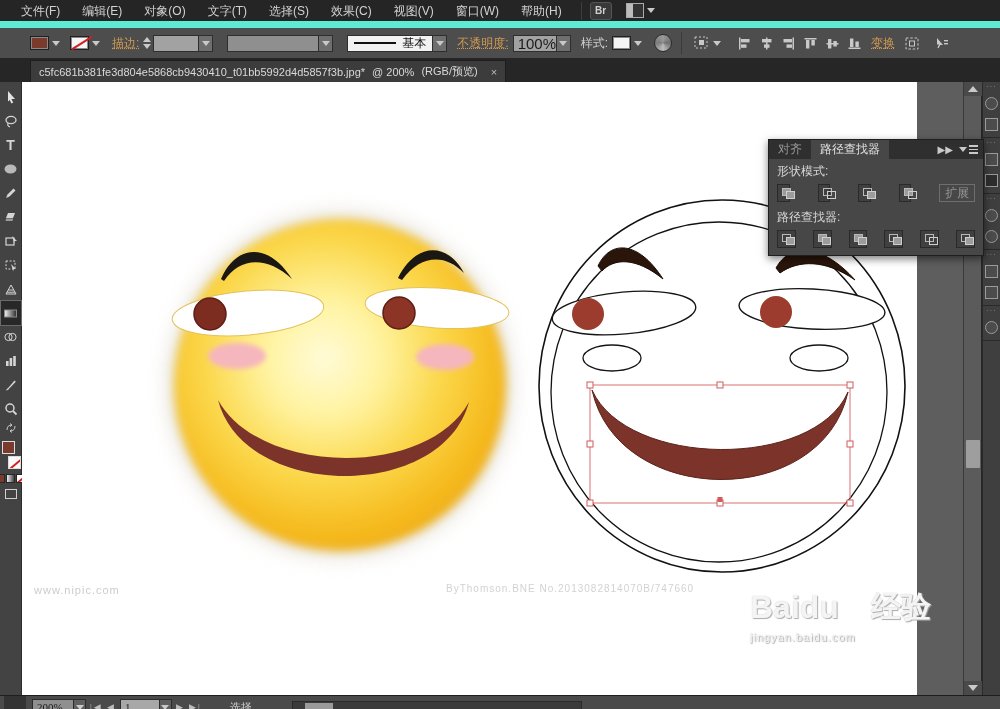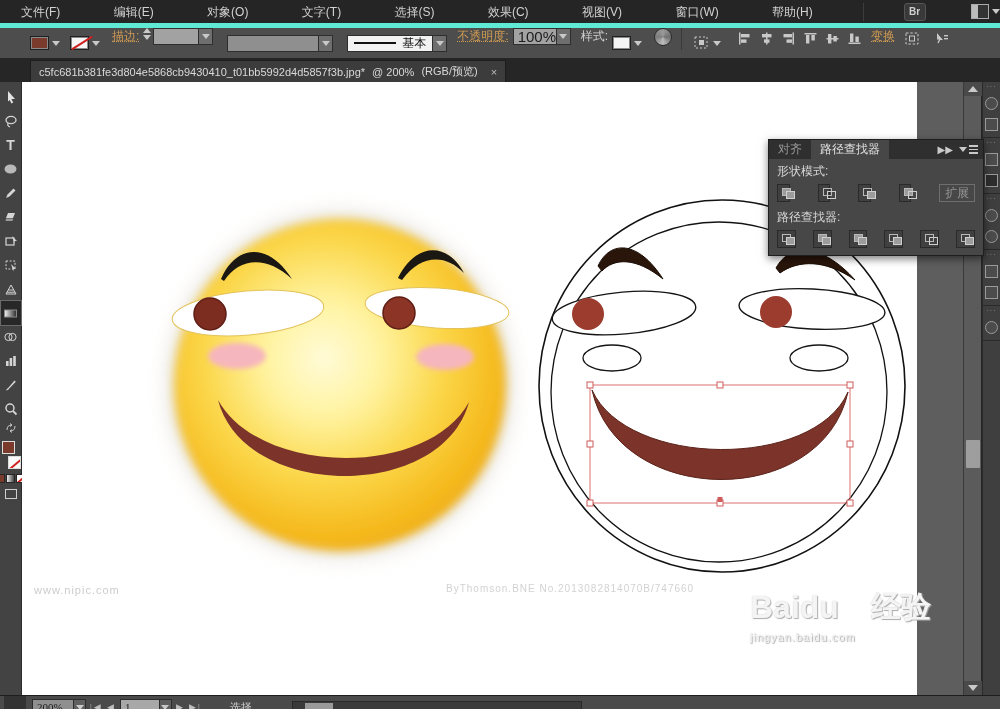--- a/index.html
+++ b/index.html
@@ -3,38 +3,38 @@
 <meta charset="utf-8">
 <style>
   * { margin:0; padding:0; box-sizing:border-box; }
   html,body { width:1000px; height:709px; overflow:hidden; background:#262626;
     font-family:"Liberation Sans","DejaVu Sans",sans-serif; }
   .app { position:relative; width:1000px; height:709px; background:#262626; }
 
   
   .menubar { position:absolute; left:0; top:0; width:1000px; height:28px;
     background:#252525; display:flex; align-items:center; padding-left:10px;
-    border-bottom:5px solid #5eead4;justify-content:space-between; }
+    border-bottom:7px solid #5eead4; }
   .menu-item { color:#d2d2d2; font-size:12px; padding:0 11px; height:28px;
     line-height:28px; cursor:default; }
   .mb-sep { width:1px; height:18px; background:#3d3d3d; margin:0 8px; }
   .br-btn { width:22px; height:18px; background:#393939; border:1px solid #555;
     border-radius:3px; color:#cfcfcf; font-size:10px; font-weight:bold;
     text-align:center; line-height:16px; }
   .layout-btn { display:flex; align-items:center; margin-left:14px; gap:3px; }
   .layout-glyph { width:18px; height:15px; border:1px solid #aaa; background:#333;
     display:flex; }
   .layout-glyph .lg-l { width:6px; background:#bbb; }
   .caret { width:0; height:0; border-left:4px solid transparent;
     border-right:4px solid transparent; border-top:5px solid #c9c9c9; }
 
   
   .optionsbar { position:absolute; left:0; top:28px; width:1000px; height:31px;
     background:#4d4d4d; border-bottom:1px solid #262626; display:flex;
-    font-size:12px; color:#cfcfcf; }
+    align-items:center; font-size:12px; color:#cfcfcf; }
   .ob { display:flex; align-items:center; }
   .swatch { width:19px; height:14px; border:1px solid #202020;
     box-shadow:inset 0 0 0 1px #8a8a8a; }
   .fillcol { background:#7a3a2c; }
   .nonecol { position:relative; background:#f5f5f5; }
   .nonecol:before { content:""; position:absolute; left:-1px; top:5px; width:24px;
     height:2px; background:#d01f1f; transform:rotate(-32deg); }
   .caret-box { width:13px; height:16px; display:flex; align-items:center;
     justify-content:center; }
   .ob-label { color:#cf9a52; text-decoration:underline dotted; margin:0 4px 0 10px; }

